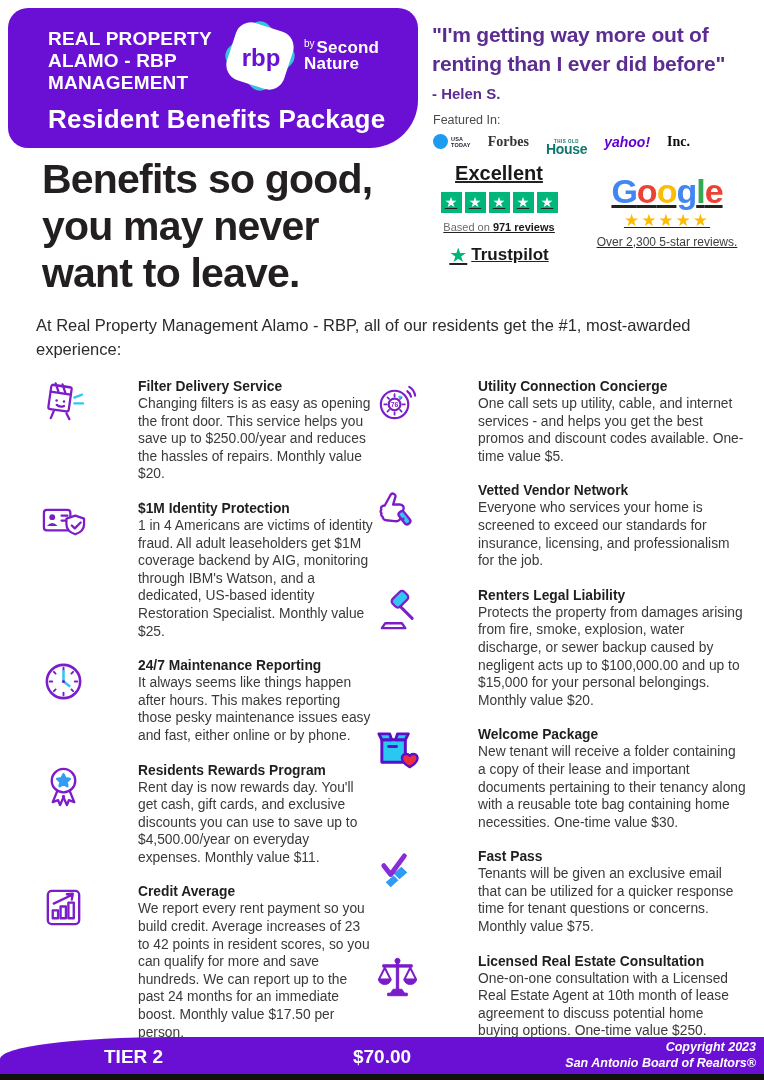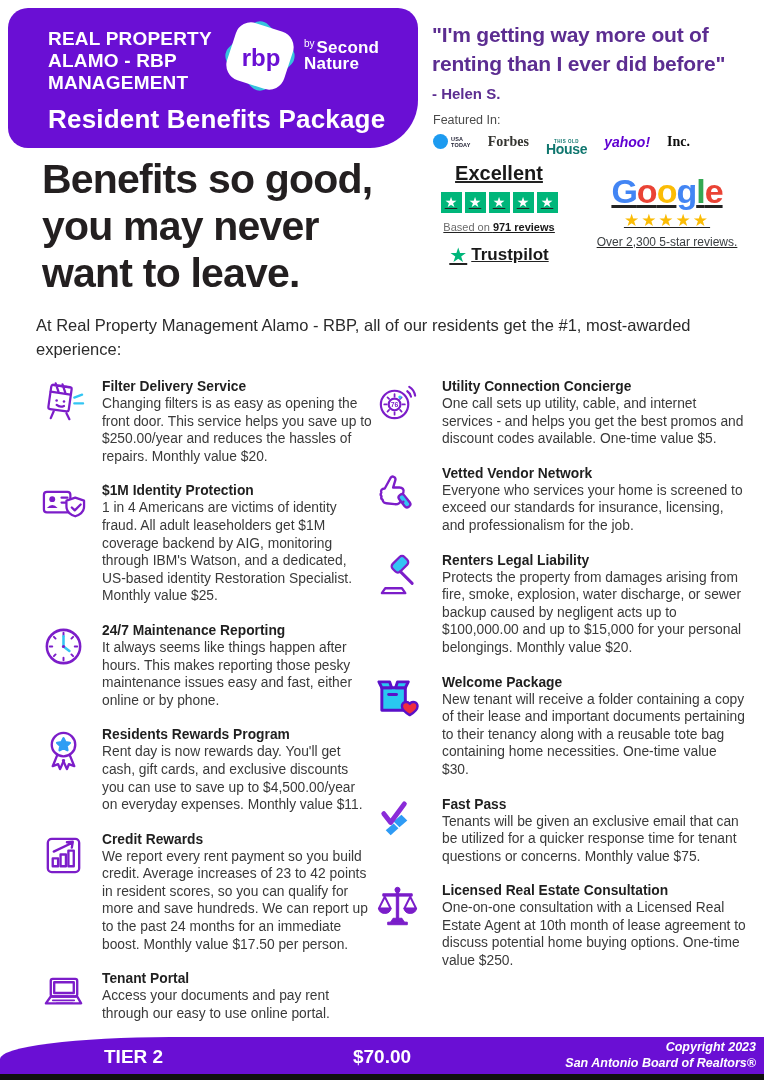--- a/index.html
+++ b/index.html
@@ -69,21 +69,21 @@
   .g-caption { margin-top:4px; font-size:12px; color:#3c4043; }
 
   
   .headline { position:absolute; left:42px; top:156px; font-size:41px; font-weight:800; color:#231f20; line-height:47px; letter-spacing:-.8px; }
   .intro { position:absolute; left:36px; top:313px; width:670px; font-size:16.5px; color:#2b2b2b; line-height:24px; }
 
   
   .benefits { position:absolute; left:40px; top:378px; width:706px; display:flex; }
   .bcol-left { width:334px; }
   .bcol-right { width:372px; }
-  .benefit { display:flex; margin-bottom:17px; }
+  .benefit { display:flex; margin-bottom:17px;gap:36px; }
   .icon-wrap { flex:none; width:62px; padding-top:1px; }
   .bcol-right .icon-wrap { width:68px; }
   .benefit-text { flex:1; }
   .benefit-title { font-size:13.8px; font-weight:bold; color:#1f1f1f; line-height:17px; }
   .benefit-desc { font-size:13.8px; color:#3a3a3a; line-height:17.6px; }
   .icon-wrap svg { width:47px; height:47px; }
 
   
   .footer { position:absolute; left:0; bottom:0; width:764px; height:46px; }
   .footer-black { position:absolute; left:0; bottom:0; width:100%; height:6px; background:#101010; }
@@ -251,21 +251,21 @@
         <div class="icon-wrap">
           <svg viewBox="0 0 48 48" fill="none" stroke="#7c1dc9" stroke-width="2.4" stroke-linecap="round" stroke-linejoin="round">
             <rect x="8" y="7" width="32" height="34" rx="4"></rect>
             <rect x="13" y="27" width="5.5" height="8"></rect>
             <rect x="21" y="23" width="5.5" height="12"></rect>
             <rect x="29" y="19" width="5.5" height="16"></rect>
             <path d="M14 20L33 11M27.5 10.5l6-.5-1 6"></path>
           </svg>
         </div>
         <div class="benefit-text">
-          <div class="benefit-title">Credit Rewards</div>
+          <div class="benefit-title">Credit Average</div>
           <div class="benefit-desc">We report every rent payment so you build credit. Average increases of 23 to 42 points in resident scores, so you can qualify for more and save hundreds. We can report up to the past 24 months for an immediate boost. Monthly value $17.50 per person.</div>
         </div>
       </div>
 
       <div class="benefit">
         <div class="icon-wrap">
           <svg viewBox="0 0 48 48" fill="none" stroke="#7c1dc9" stroke-width="2.4" stroke-linecap="round" stroke-linejoin="round">
             <rect x="11" y="8" width="27" height="18" rx="2"></rect>
             <rect x="14.5" y="11.5" width="20" height="11"></rect>
             <path d="M6 33l5-7h27l4 7z"></path>

